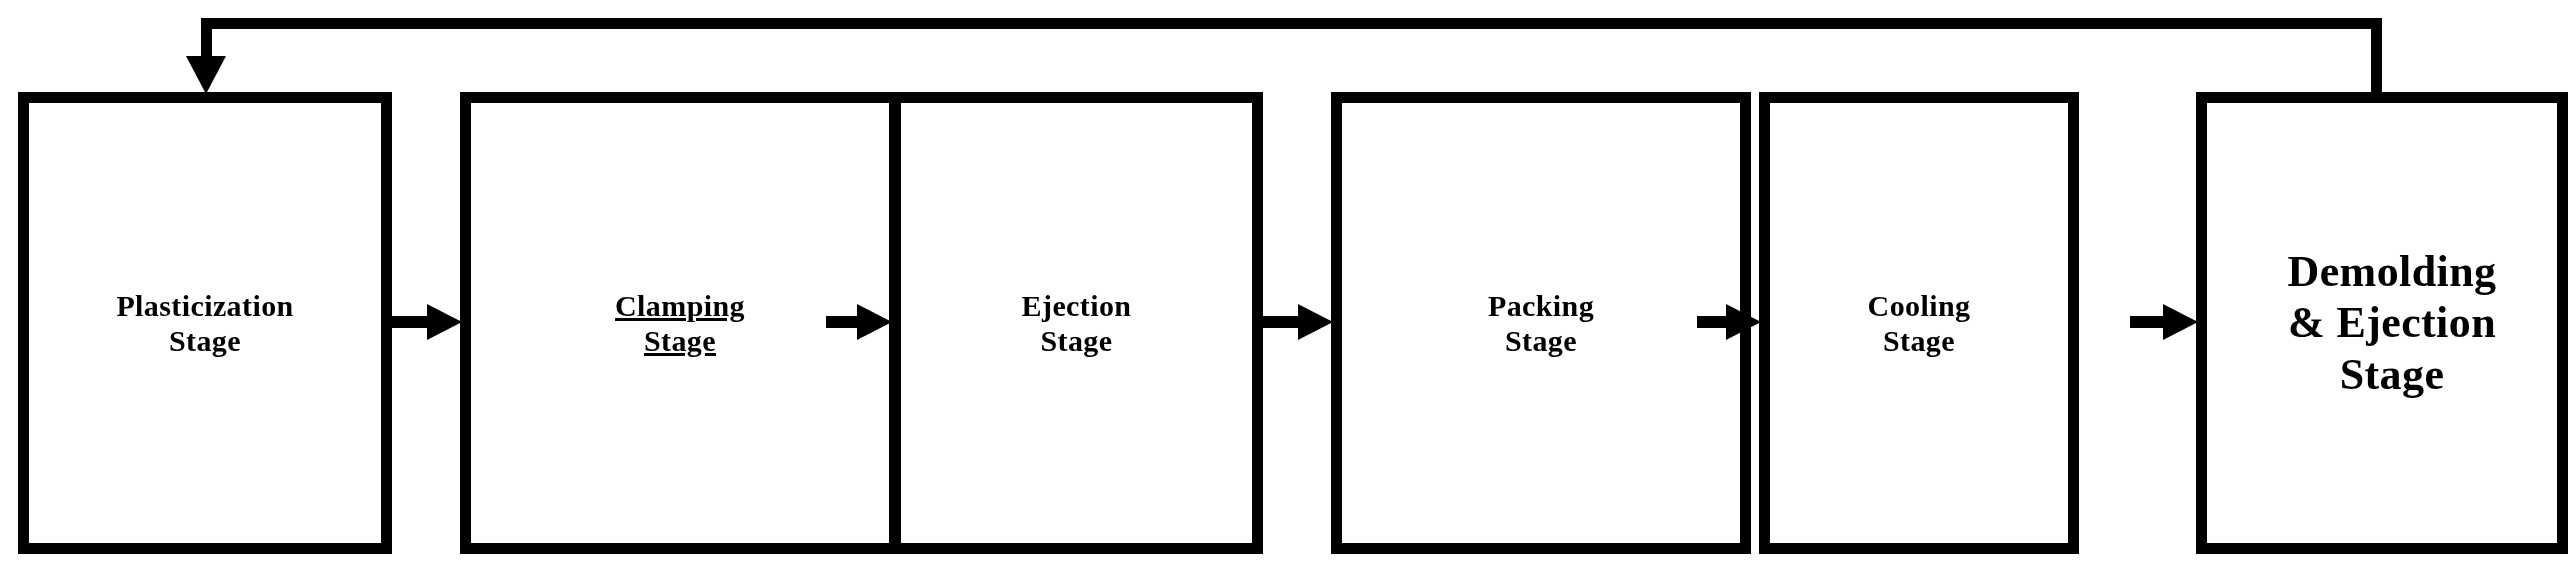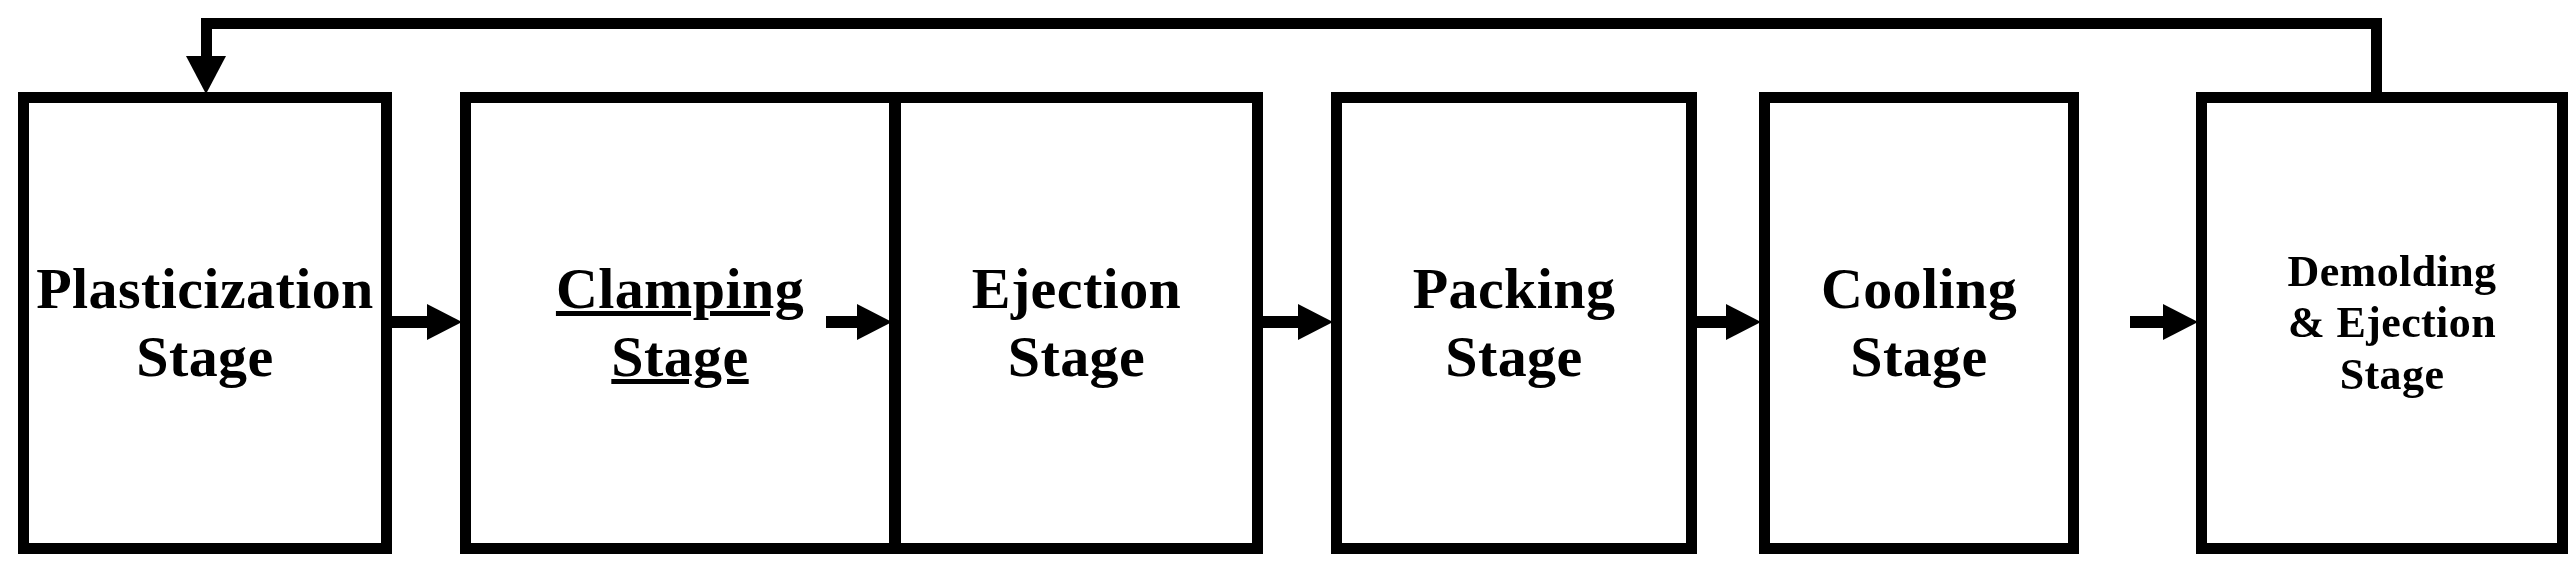--- a/index.html
+++ b/index.html
@@ -25,21 +25,21 @@
     background: #ffffff;
     border: 11.6px solid #000000;
     display: flex;
     align-items: center;
     justify-content: center;
     text-align: center;
   }
   .stage-label {
     font-family: "Liberation Serif", "DejaVu Serif", serif;
     font-weight: bold;
-    font-size: 58px;
+    font-size: 30px;
     line-height: 1.18;
     color: #000000;
     letter-spacing: 0.4px;
     white-space: pre-line;
     padding: 0 8.3px;
   }
   .stage-label.three-line {
     font-size: 44px;
     line-height: 1.16;
   }
@@ -122,21 +122,21 @@
   <div class="stage-box" style="left:890px; top:92px; width:373px; height:462px;">
     <div class="stage-label">Ejection
 Stage</div>
   </div>
 
   <div class="connector" style="left:1263px; top:316px; width:68px;">
     <div class="shaft" style="width:43px;"></div>
     <div class="head" style="left:35px;"></div>
   </div>
 
-  <div class="stage-box" style="left:1331px; top:92px; width:366px; height:462px;">
+  <div class="stage-box" style="left:1331px; top:92px; width:420px; height:462px;">
     <div class="stage-label">Packing
 Stage</div>
   </div>
 
   <div class="connector" style="left:1697px; top:316px; width:62px;">
     <div class="shaft" style="width:37px;"></div>
     <div class="head" style="left:29px;"></div>
   </div>
 
   <div class="stage-box" style="left:1759px; top:92px; width:320px; height:462px;">

